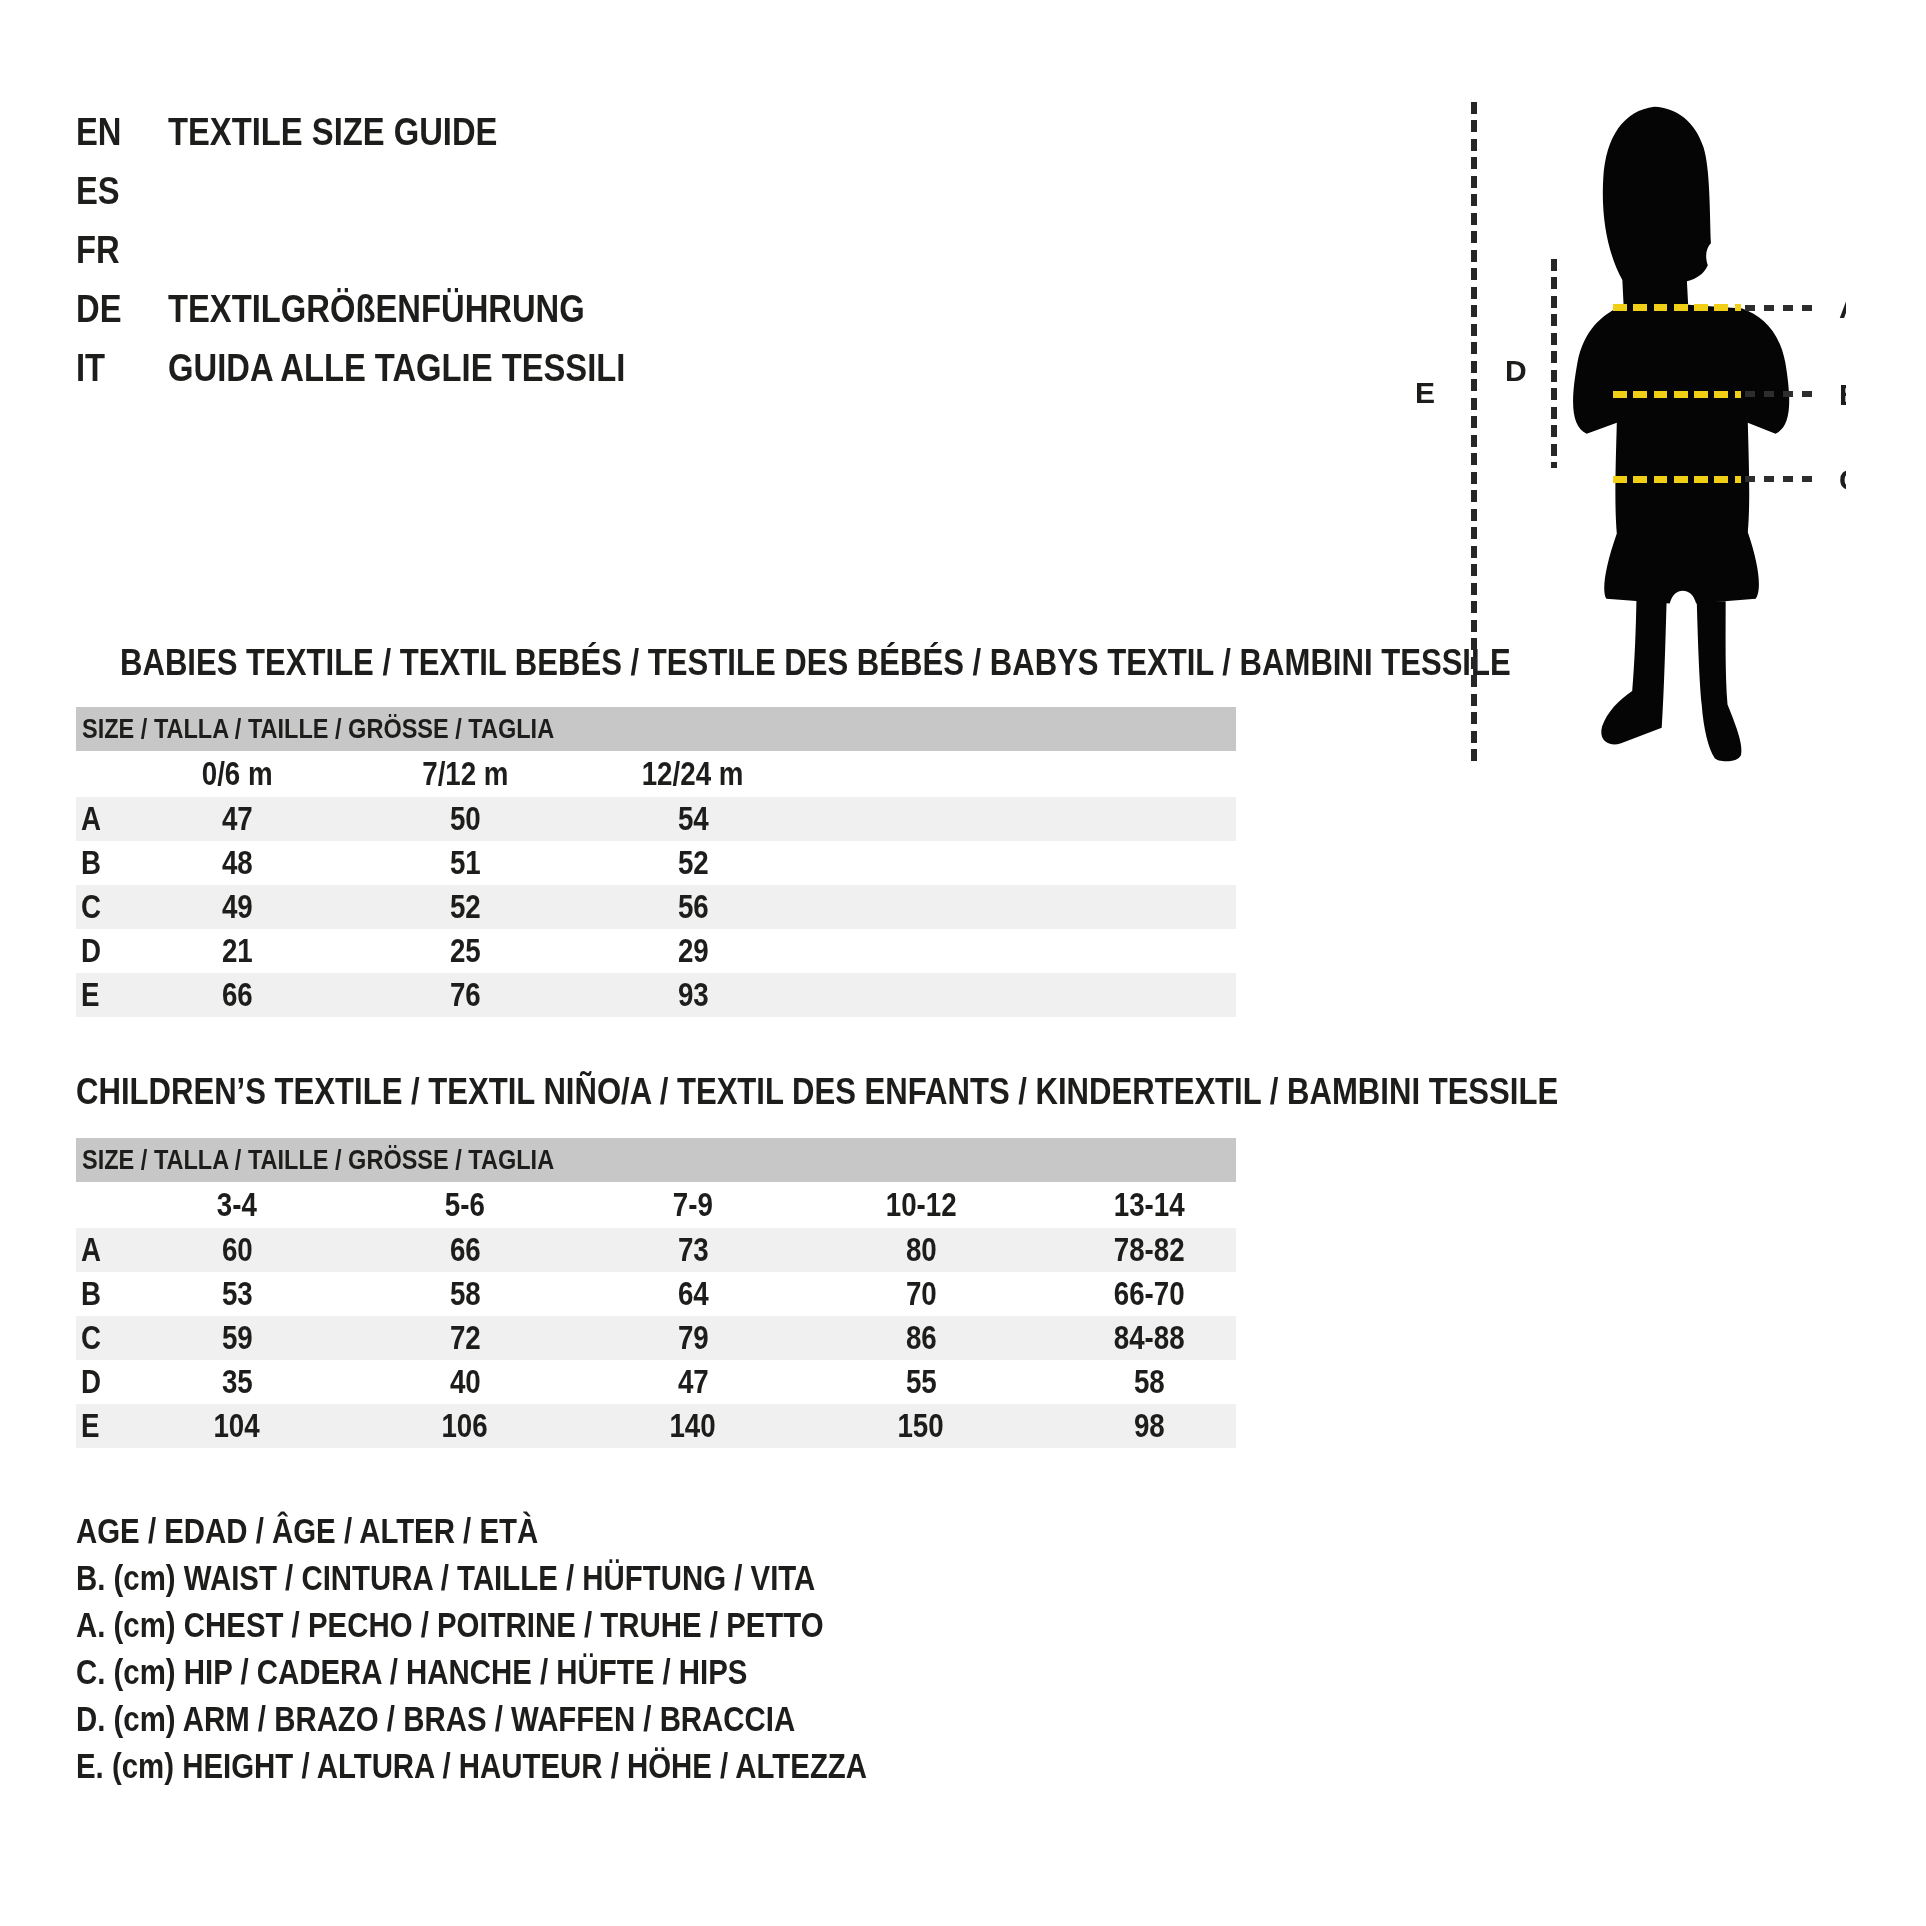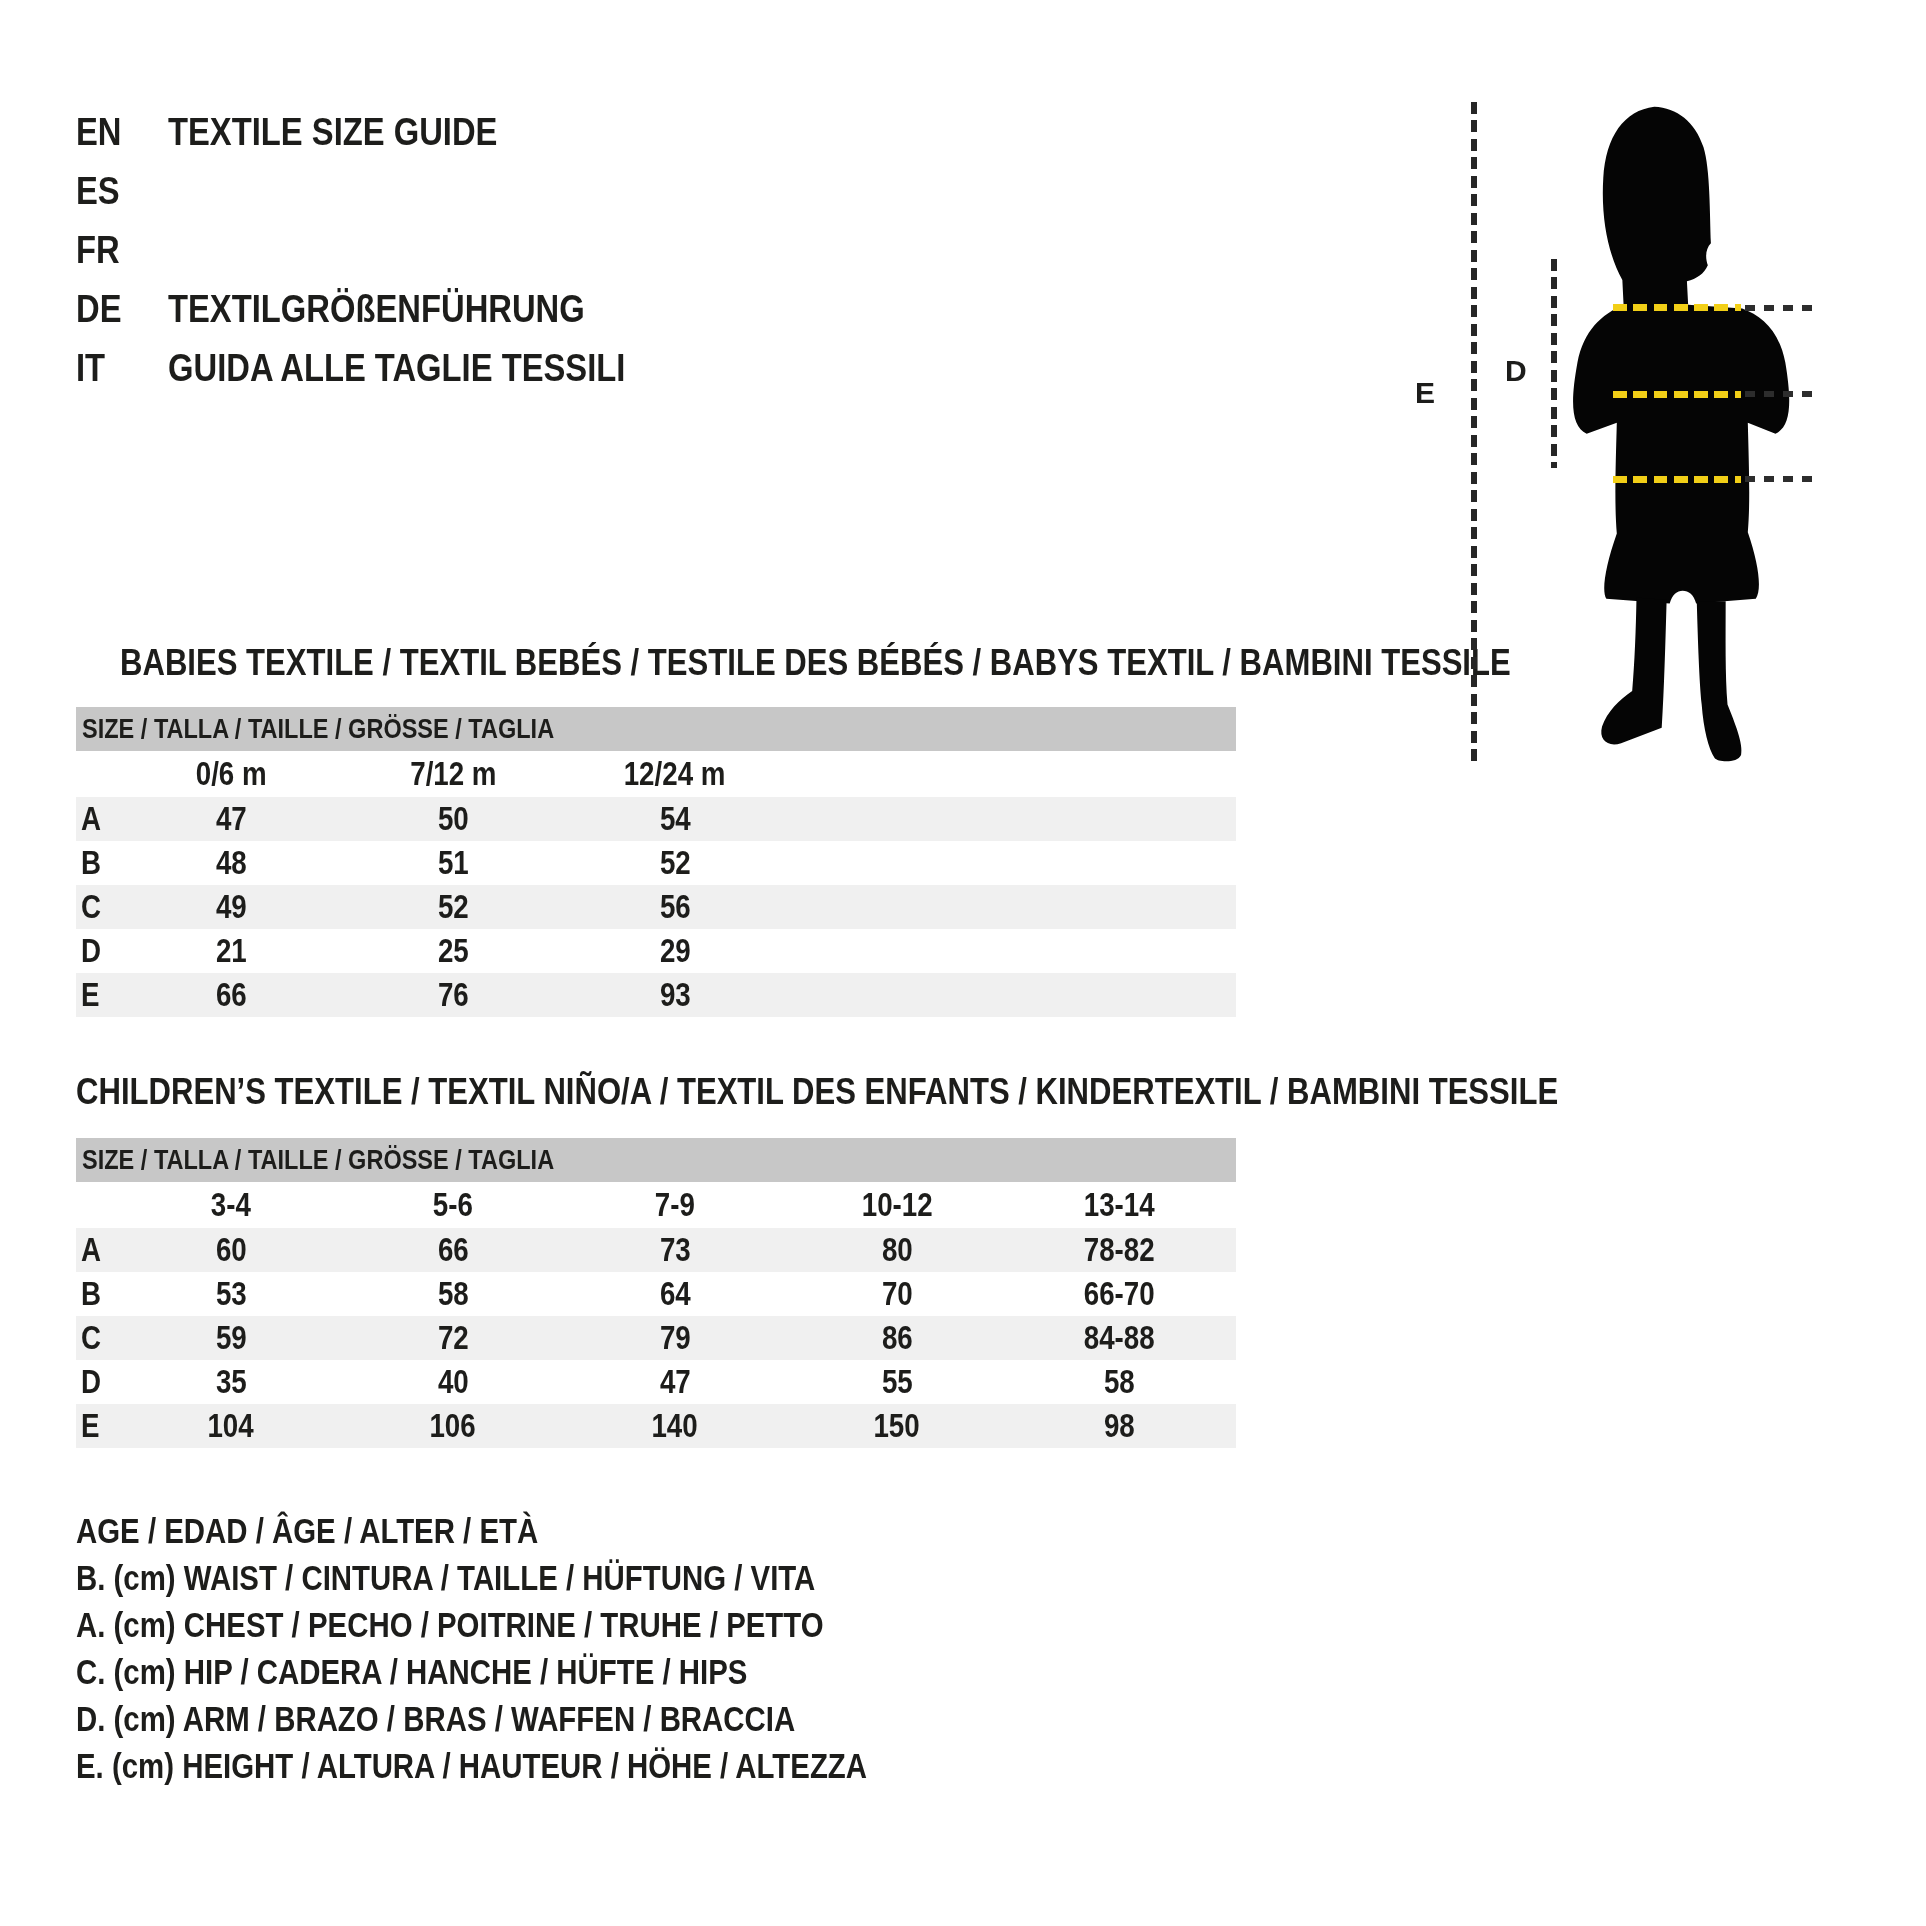--- a/index.html
+++ b/index.html
@@ -1,31 +1,31 @@
 <!DOCTYPE html>
 <html style="font-size:10px"><head>
 <meta charset="utf-8">
 <style>
   html,body{margin:0;padding:0;background:#fff;}
   .page{position:relative;width:1826px;height:1926px;background:#fff;overflow:hidden;
-        font-family:"Liberation Sans","DejaVu Sans",sans-serif;font-weight:700;color:#1d1d1b;}
+        font-family:"Liberation Sans","DejaVu Sans",sans-serif;font-weight:700;color:#1d1d1b;padding-left:20px;}
   .abs{position:absolute;}
   
   .cx,.cxc{display:inline-block;white-space:nowrap;transform:scaleX(0.84);}
   .cx{transform-origin:0 50%;}
   .cxc{transform-origin:50% 50%;}
   
   .langs{left:76px;top:102px;}
   .lang-row{display:grid;grid-template-columns:92px auto;line-height:59px;font-size:39px;}
   
   .heading{font-size:37px;line-height:44px;}
   
   .tbl{left:76px;width:1160px;font-size:33px;}
   .sizebar{height:44px;line-height:44px;background:#c7c7c7;padding-left:6.2px;font-size:28px;}
-  .grid{display:grid;grid-template-columns:44px repeat(5,222px);}
+  .grid{display:grid;grid-template-columns:44px repeat(5,222px);gap:6px;}
   .thead{height:46px;line-height:46px;}
   .tr{height:44px;line-height:44px;}
   .stripe{background:#f0f0f0;}
   .tl{text-align:left;padding-left:5px;}
   .td,.th{text-align:center;}
   
   .legend{left:76px;top:1507px;font-size:35px;line-height:47px;}
   
   .vline{width:5.5px;background:repeating-linear-gradient(180deg,#262626 0 11.7px,transparent 11.7px 18.5px);z-index:1;}
   .dotyellow{height:7.4px;background:repeating-linear-gradient(90deg,#f2cf17 0 13.6px,transparent 13.6px 20.3px);z-index:3;}

